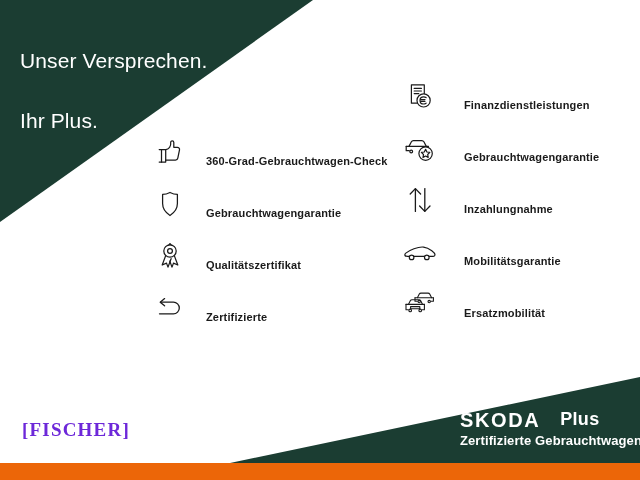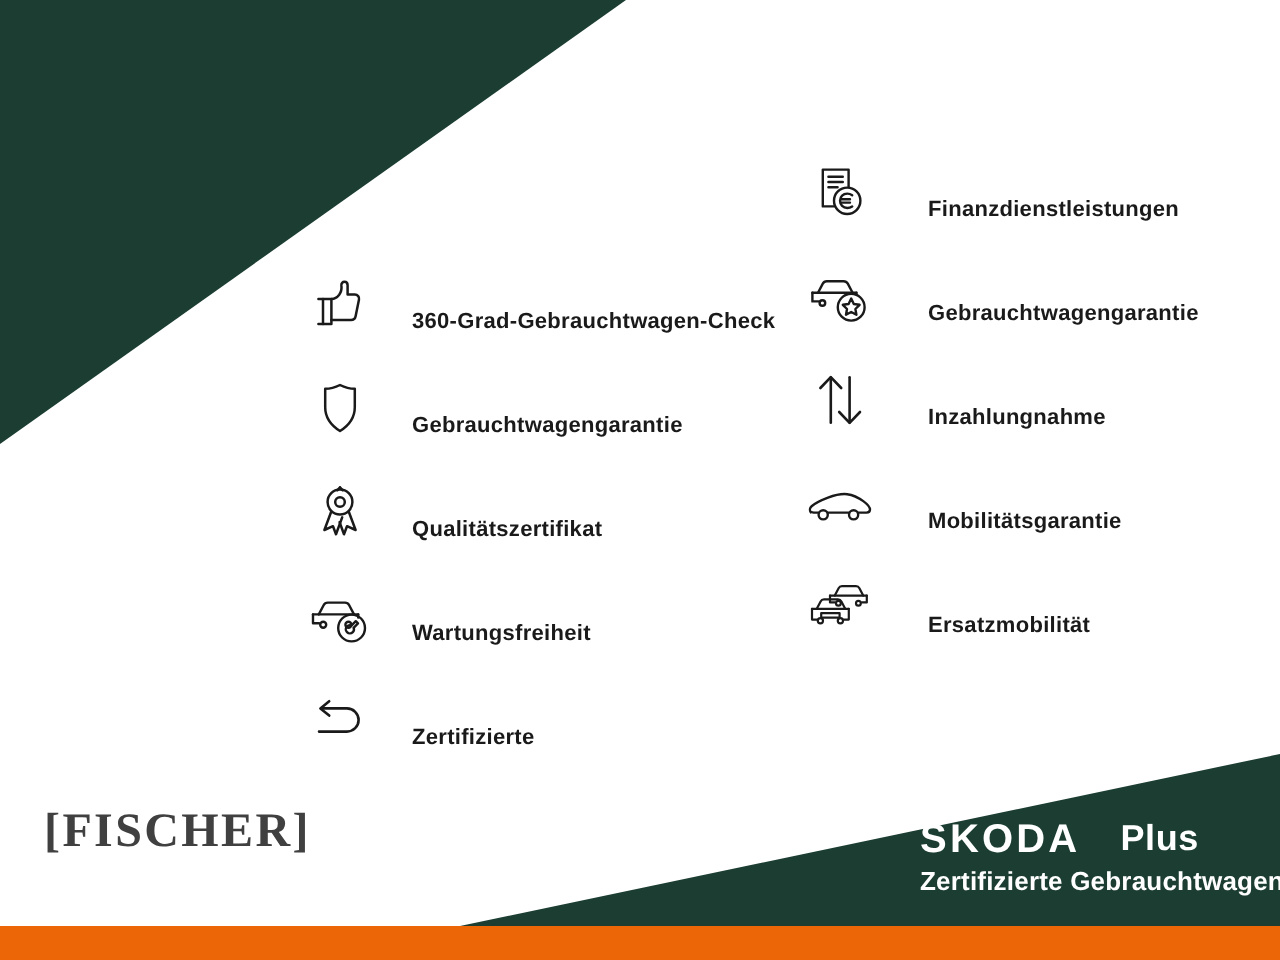--- a/index.html
+++ b/index.html
@@ -71,24 +71,24 @@
     white-space: nowrap;
     margin-top: 17px;
   }
   #col-left  .feature-label { margin-left: 14px; }
   #col-right .feature-label { margin-left: 22px; }
 
   
   #fischer-logo {
     position: absolute;
     left: 22px;
-    top: 404px;
-    color: #404040;
+    top: 420px;
+    color: #6d28d9;
     font-family: "Liberation Serif", serif;
-    font-size: 24px;
+    font-size: 19px;
     font-weight: bold;
     letter-spacing: 1.2px;
     line-height: 1;
   }
   #skoda-logo {
     position: absolute;
     left: 460px;
     top: 410px;
     color: #ffffff;
     line-height: 1;
@@ -121,20 +121,24 @@
 
 <div id="stage">
 
   <svg class="bg-layer" viewBox="0 0 640 480" preserveAspectRatio="none">
     <rect x="0" y="0" width="640" height="480" fill="#ffffff"></rect>
     <polygon points="0,0 313,0 0,222" fill="#1b3d32"></polygon>
     <polygon points="640,377 640,463 230,463" fill="#1b3d32"></polygon>
     <rect x="0" y="463" width="640" height="17" fill="#ec6608"></rect>
   </svg>
 
+  <div id="heading">
+    <span class="line">Unser Versprechen.</span>
+    <span class="line">Ihr Plus.</span>
+  </div>
 
   <div class="feature-col" id="col-left">
 
     <div class="feature-row">
       <span class="feature-icon">
         <svg width="34" height="34" viewBox="0 0 34 34" fill="none" stroke="#1a1a1a" stroke-width="1.25" stroke-linejoin="round" stroke-linecap="round">
           <path d="M8.5 14.5h4.2V27H8.5z"></path>
           <path d="M12.7 14.5c1.6 0 2.9-.8 3.9-2.1 1.1-1.5 1.3-3.1 1.1-4.7-.1-1 .6-1.8 1.5-1.8.9 0 1.6.7 1.6 1.7v4.7h3.6c1.4 0 2.4 1.2 2.1 2.5l-1.7 8.3c-.2 1.1-1.2 1.9-2.3 1.9H12.7"></path>
           <path d="M6.2 14.5h2.3M6.2 27h2.3"></path>
         </svg>
@@ -157,34 +161,20 @@
           <circle cx="17" cy="12" r="6.2"></circle>
           <circle cx="17" cy="12" r="2.4"></circle>
           <path d="M17 4.6l1.3 1.5M17 4.6l-1.3 1.5"></path>
           <path d="M12.6 16.9l-3.4 9.1 4.3-1.9 1.5 4 3.1-8.4"></path>
           <path d="M21.4 16.9l3.4 9.1-4.3-1.9-1.5 4-2.2-6"></path>
         </svg>
       </span>
       <span class="feature-label">Qualitätszertifikat</span>
     </div>
 
-    <div class="feature-row">
-      <span class="feature-icon">
-        <svg width="36" height="34" viewBox="0 0 36 34" fill="none" stroke="#1a1a1a" stroke-width="1.2" stroke-linejoin="round" stroke-linecap="round">
-          <path d="M4.5 16.2h22.6"></path>
-          <path d="M7.4 16.2l2.4-4.6c.4-.8 1.2-1.3 2.1-1.3h8.6c.9 0 1.7.5 2.1 1.3l2.4 4.6"></path>
-          <path d="M4.5 16.2v4.4h3M27.1 16.2v1.6"></path>
-          <circle cx="9.6" cy="21.4" r="1.5"></circle>
-          <circle cx="22.2" cy="21.4" r="1.5"></circle>
-          <circle cx="23.8" cy="23" r="6.7"></circle>
-          <path d="M25.9 19.6l-2.2 2.2c-.7-.3-1.6-.2-2.2.4-.8.8-.8 2.1 0 2.9.8.8 2.1.8 2.9 0 .6-.6.7-1.5.4-2.2l2.2-2.2-1.1-1.1z"></path>
-        </svg>
-      </span>
-      <span class="feature-label">Wartungsfreiheit</span>
-    </div>
 
     <div class="feature-row">
       <span class="feature-icon">
         <svg width="34" height="30" viewBox="0 0 34 30" fill="none" stroke="#1a1a1a" stroke-width="1.3" stroke-linejoin="round" stroke-linecap="round">
           <path d="M6.5 20.8h13.9c3.3 0 5.9-2.6 5.9-5.8s-2.6-5.8-5.9-5.8H7.6"></path>
           <path d="M11.6 5.6 7.2 9.2l4.4 3.6"></path>
         </svg>
       </span>
       <span class="feature-label">Zertifizierte</span>
     </div>

